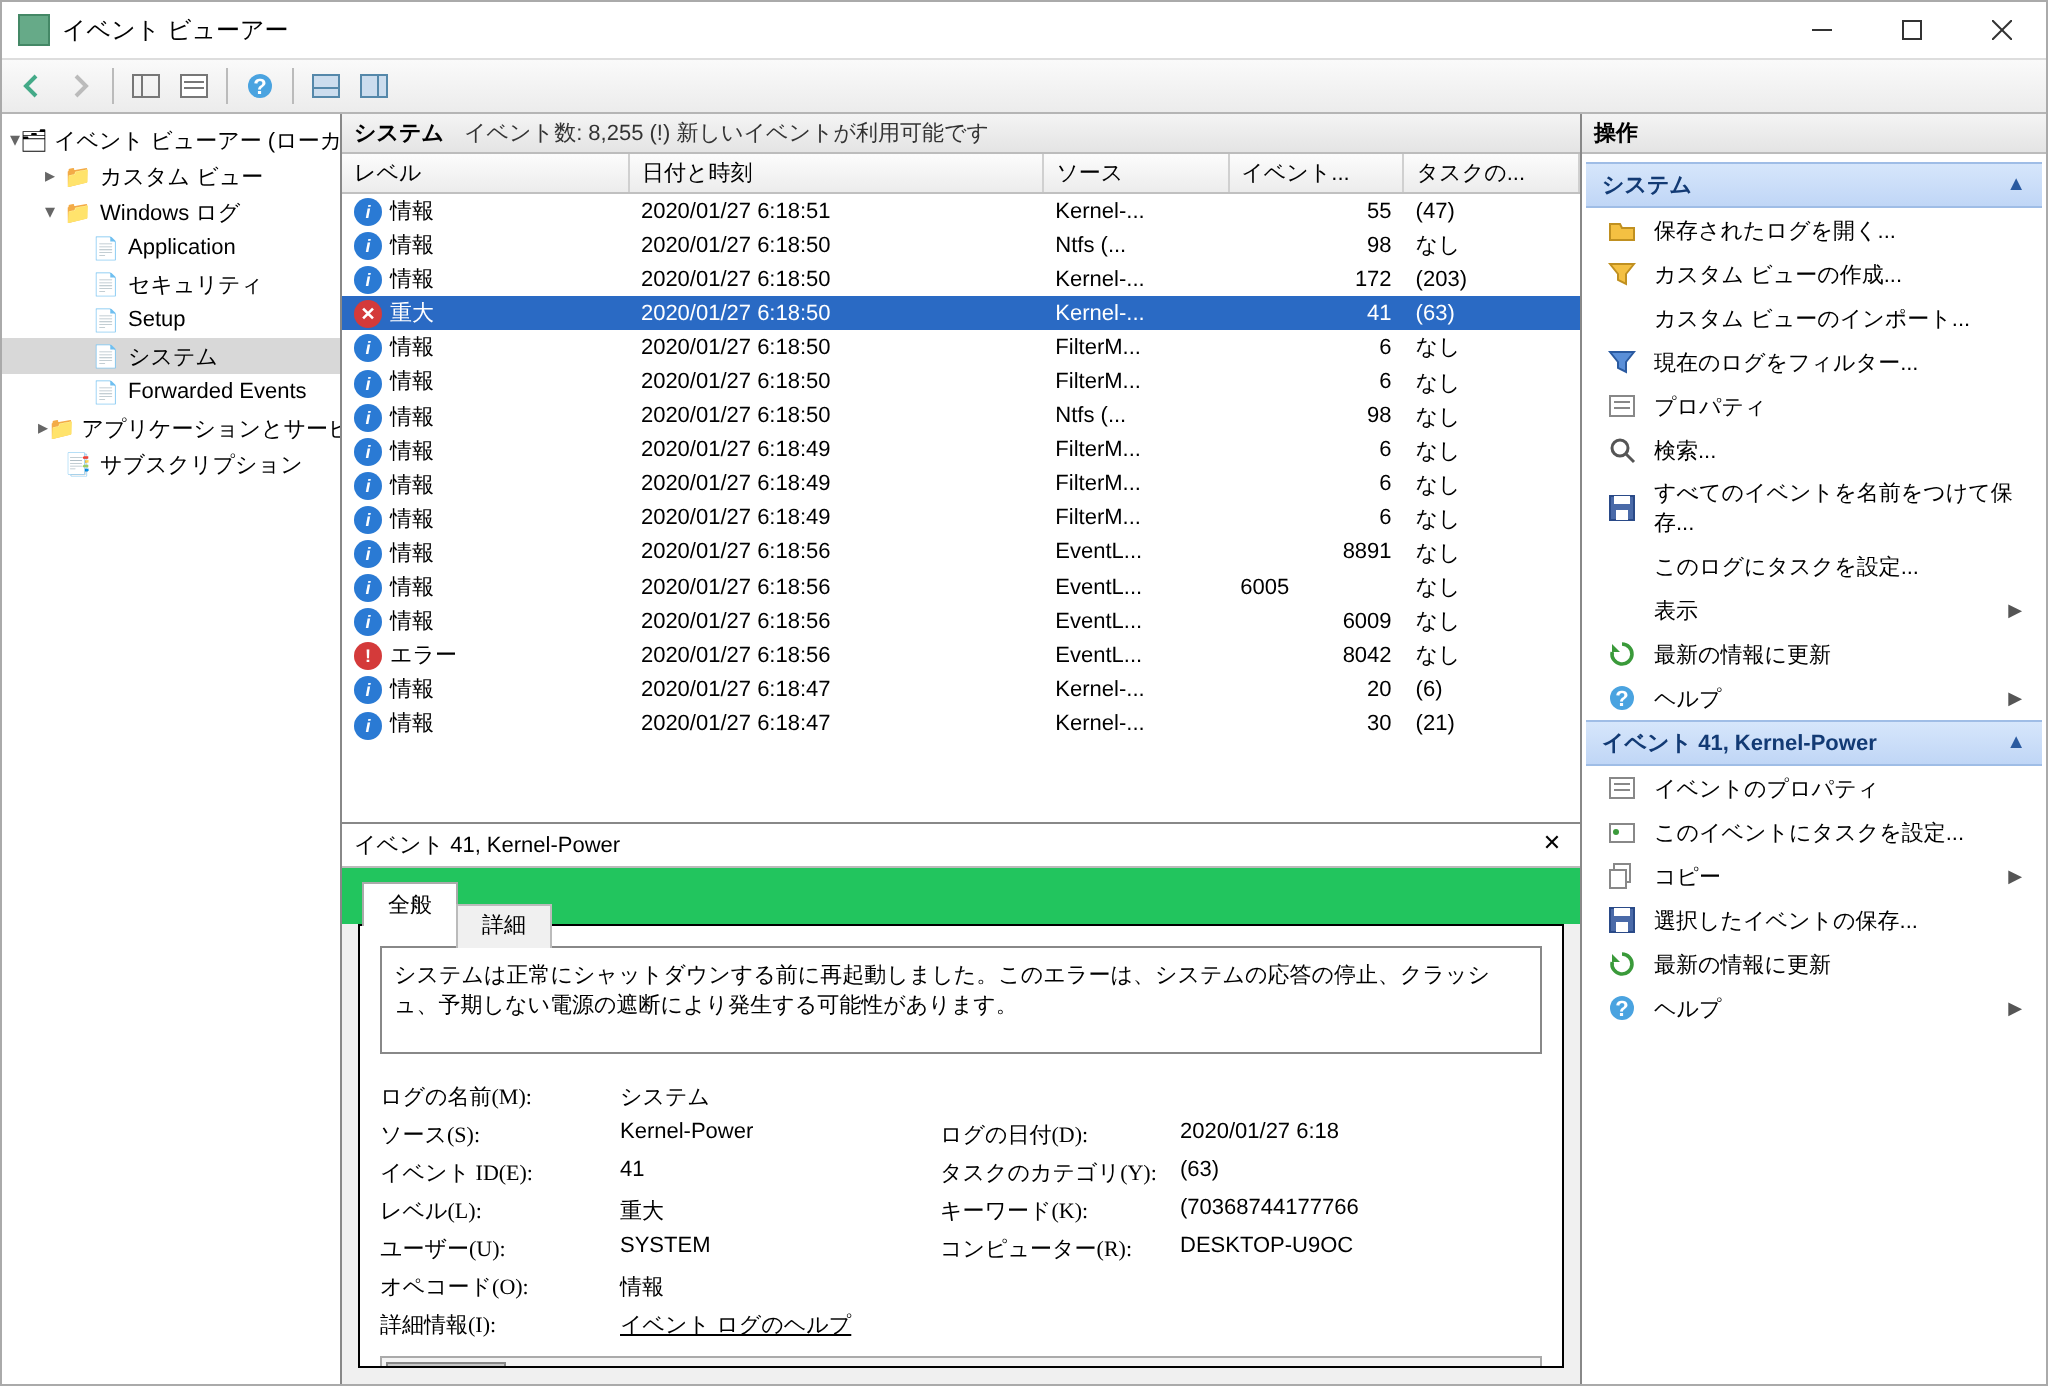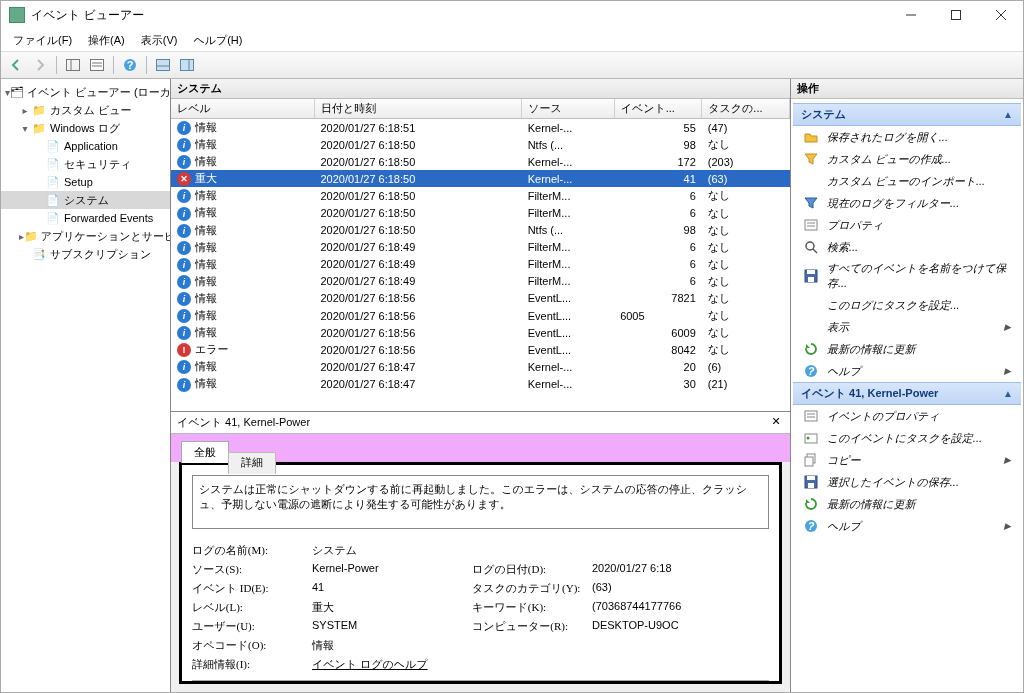--- a/index.html
+++ b/index.html
@@ -32,37 +32,37 @@
 table.grid td { padding:1px 6px; white-space:nowrap; overflow:hidden; text-overflow:ellipsis; }
 table.grid tr.sel td { background:#2a6ac4; color:#fff; }
 .lvl-icon { width:14px; height:14px; border-radius:50%; display:inline-flex; align-items:center; justify-content:center; margin-right:4px; vertical-align:middle;}
 .lvl-info { background:#2a7ad4; color:#fff; font-size:9px; font-style:italic; font-weight:bold;}
 .lvl-crit { background:#d43a3a; color:#fff; font-size:9px; font-weight:bold;}
 .lvl-err  { background:#d43a3a; color:#fff; font-size:9px; font-weight:bold;}
 .detail-pane { height: 280px; display:flex; flex-direction:column; background:#f0f0f0; }
 .detail-hdr { display:flex; align-items:center; height:22px; padding:0 6px; border-bottom:1px solid #bbb; background:#fff;}
 .detail-hdr .dtitle { flex:1; }
 .detail-hdr .dclose { width:16px; height:16px; text-align:center; }
-.detail-tabs { display:flex; padding:6px 6px 0 10px; background:#f0abfc; }
+.detail-tabs { display:flex; padding:6px 6px 0 10px; background:#22c55e; }
 .dtab { padding:3px 12px; border:1px solid #aaa; border-bottom:none; background:#fff; margin-right:-1px; position:relative; top:1px;}
 .dtab.inactive { background:#f0f0f0; border-color:#bbb; top:12px; padding-top:2px;}
-.detail-body { flex:1; margin:0 8px 8px 8px; background:#fff; border:3px solid #000000; padding:10px; overflow:auto;}
+.detail-body { flex:1; margin:0 8px 8px 8px; background:#fff; border:1px solid #000000; padding:10px; overflow:auto;}
 .detail-desc { border:1px solid #888; padding:6px; background:#fff; height:54px; overflow:auto; margin-bottom:14px;}
 .detail-grid { display:grid; grid-template-columns: 120px 160px 120px 140px; row-gap:4px; font-size:11px;}
 .detail-grid .lbl { color:#000;font-family:Liberation Serif, serif; }
 .detail-grid .val { color:#000; }
 .link { color:#0000ee; text-decoration:underline; }
 .detail-scroll { height:16px; border:1px solid #aaa; background:#f4f4f4; margin-top:8px; position:relative; }
 .detail-scroll .thumb { position:absolute; left:2px; top:2px; width:60px; height:10px; background:#c8c8c8; border:1px solid #888;}
 .actions-pane { width: 232px; display:flex; flex-direction:column; background:#fff; }
 .actions-title { height:20px; background:linear-gradient(#f4f4f4,#e4e4e4); border-bottom:1px solid #bcbcbc; padding:2px 6px; font-weight:bold;}
 .actions-body { flex:1; overflow:auto; padding:4px 2px;}
 .act-header { background:linear-gradient(#d6e6fb,#c0d6f6); border-top:1px solid #9fbde6; border-bottom:1px solid #9fbde6; padding:3px 8px; color:#123a74; display:flex; align-items:center; justify-content:space-between; font-weight:bold;}
 .act-header .chevron { font-size:10px; color:#2a5aa0;}
-.act-item { display:flex; align-items:center; padding:3px 4px 3px 10px;font-style:italic; }
+.act-item { display:flex; align-items:center; padding:3px 4px 3px 10px; }
 .act-icon { width:16px; height:16px; margin-right:8px; display:inline-flex; align-items:center; justify-content:center;}
 .act-label { flex:1; }
 .arrow-r { margin-left:auto; color:#555; font-size:9px; padding-right:6px;}
 svg { display:block; }
 </style>
 </head>
 <body>
 
 <div class="window">
 
@@ -82,26 +82,20 @@
       </div>
       <div class="win-btn close">
         <svg width="10" height="10">
             <line x1="0" y1="0" x2="10" y2="10" stroke="#333"></line>
             <line x1="10" y1="0" x2="0" y2="10" stroke="#333"></line>
           </svg>
       </div>
     </div>
   </div>
 
-  <div class="menubar">
-    <span class="menu-item">ファイル(F)</span>
-    <span class="menu-item">操作(A)</span>
-    <span class="menu-item">表示(V)</span>
-    <span class="menu-item">ヘルプ(H)</span>
-  </div>
 
   <div class="toolbar">
     <div class="tb-btn">
         <svg width="12" height="12">
           <path d="M8 1 L3 6 L8 11" fill="none" stroke="#4a8" stroke-width="2"></path>
         </svg>
       </div>
     <div class="tb-btn">
         <svg width="12" height="12">
           <path d="M4 1 L9 6 L4 11" fill="none" stroke="#bbb" stroke-width="2"></path>
@@ -194,20 +188,21 @@
       <div class="tree-item ind1">
           <span class="tw"></span>
           <span class="ticon">📑</span>
           <span>サブスクリプション</span>
         </div>
     </div>
 
     <div class="center-pane">
       <div class="center-header">
         <span>システム</span>
+        <span class="hdr-sub">イベント数: 8,255 (!) 新しいイベントが利用可能です</span>
       </div>
       <div class="grid-wrap">
         <table class="grid">
           <colgroup>
               <col style="width:90px">
               <col style="width:130px">
               <col style="width:58px">
               <col style="width:55px">
               <col style="width:55px">
             </colgroup>
@@ -288,21 +283,21 @@
                 <td><span class="lvl-icon lvl-info">i</span>情報</td>
                 <td>2020/01/27 6:18:49</td>
                 <td>FilterM...</td>
                 <td style="text-align:right">6</td>
                 <td>なし</td>
               </tr>
               <tr>
                 <td><span class="lvl-icon lvl-info">i</span>情報</td>
                 <td>2020/01/27 6:18:56</td>
                 <td>EventL...</td>
-                <td style="text-align:right">7821</td>
+                <td style="text-align:right">8891</td>
                 <td>なし</td>
               </tr>
               <tr>
                 <td><span class="lvl-icon lvl-info">i</span>情報</td>
                 <td>2020/01/27 6:18:56</td>
                 <td>EventL...</td>
                 <td style="text-align:left">6005</td>
                 <td>なし</td>
               </tr>
               <tr>

